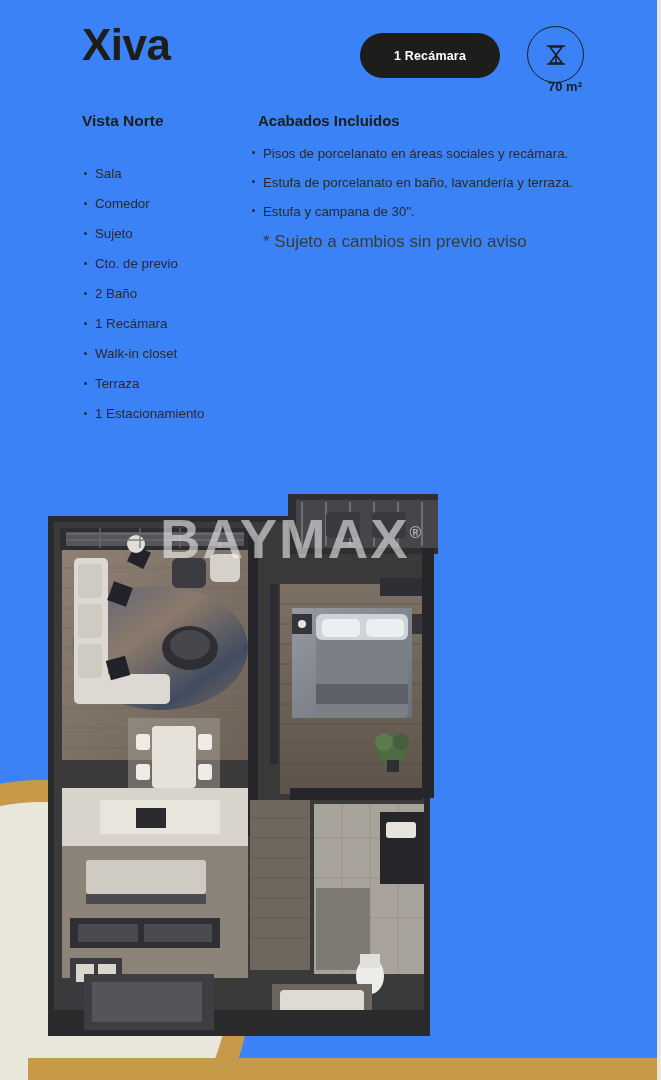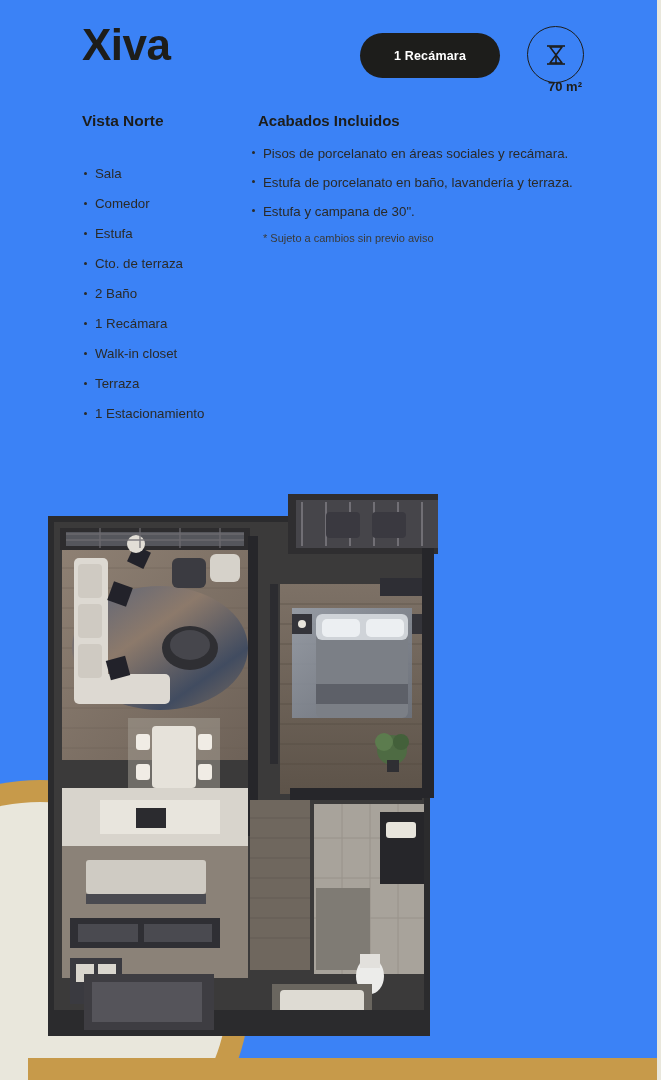--- a/index.html
+++ b/index.html
@@ -159,21 +159,21 @@
     width: 3px;
     height: 3px;
     border-radius: 50%;
     background: #2a2a28;
   }
   .col-right ul.bullets li {
     margin-bottom: 11px;
     line-height: 1.35;
   }
   .note {
-    font-size: 11px;
+    font-size: 17px;
     color: #3a3a38;
     margin-top: 4px;
     padding-left: 13px;
   }
 
   
   .plan {
     position: absolute;
     left: 40px;
     top: 488px;
@@ -226,22 +226,22 @@
       <line x1="6" y1="24" x2="24" y2="24" stroke="#1d1d1b" stroke-width="1.6"></line>
       <path d="M9 7 L21 7 L15 15 L21 23 L9 23 L15 15 Z" fill="none" stroke="#1d1d1b" stroke-width="1.6" stroke-linejoin="round"></path>
       <line x1="15" y1="15" x2="15" y2="24" stroke="#1d1d1b" stroke-width="1.6"></line>
     </svg>
   </div>
 
   <div class="col-left">
     <ul class="bullets">
       <li>Sala</li>
       <li>Comedor</li>
-      <li>Estufa</li>
-      <li>Cto. de terraza</li>
+      <li>Sujeto</li>
+      <li>Cto. de previo</li>
       <li>2 Baño</li>
       <li>1 Recámara</li>
       <li>Walk-in closet</li>
       <li>Terraza</li>
       <li>1 Estacionamiento</li>
     </ul>
   </div>
 
   <div class="col-right">
     <div class="sub-title">Acabados Incluidos</div>
@@ -435,15 +435,18 @@
 
       <g stroke="#6f6d72" stroke-width="1.4" opacity="0.85">
         <line x1="26" y1="46" x2="204" y2="46"></line>
         <line x1="26" y1="52" x2="204" y2="52"></line>
         <line x1="60" y1="40" x2="60" y2="60"></line>
         <line x1="100" y1="40" x2="100" y2="60"></line>
         <line x1="140" y1="40" x2="140" y2="60"></line>
         <line x1="180" y1="40" x2="180" y2="60"></line>
       </g>
     </svg>
+    <div class="watermark">
+      <span>BAYMAX</span><sup>®</sup>
+    </div>
   </div>
 
 </div>
 
 </body></html>

